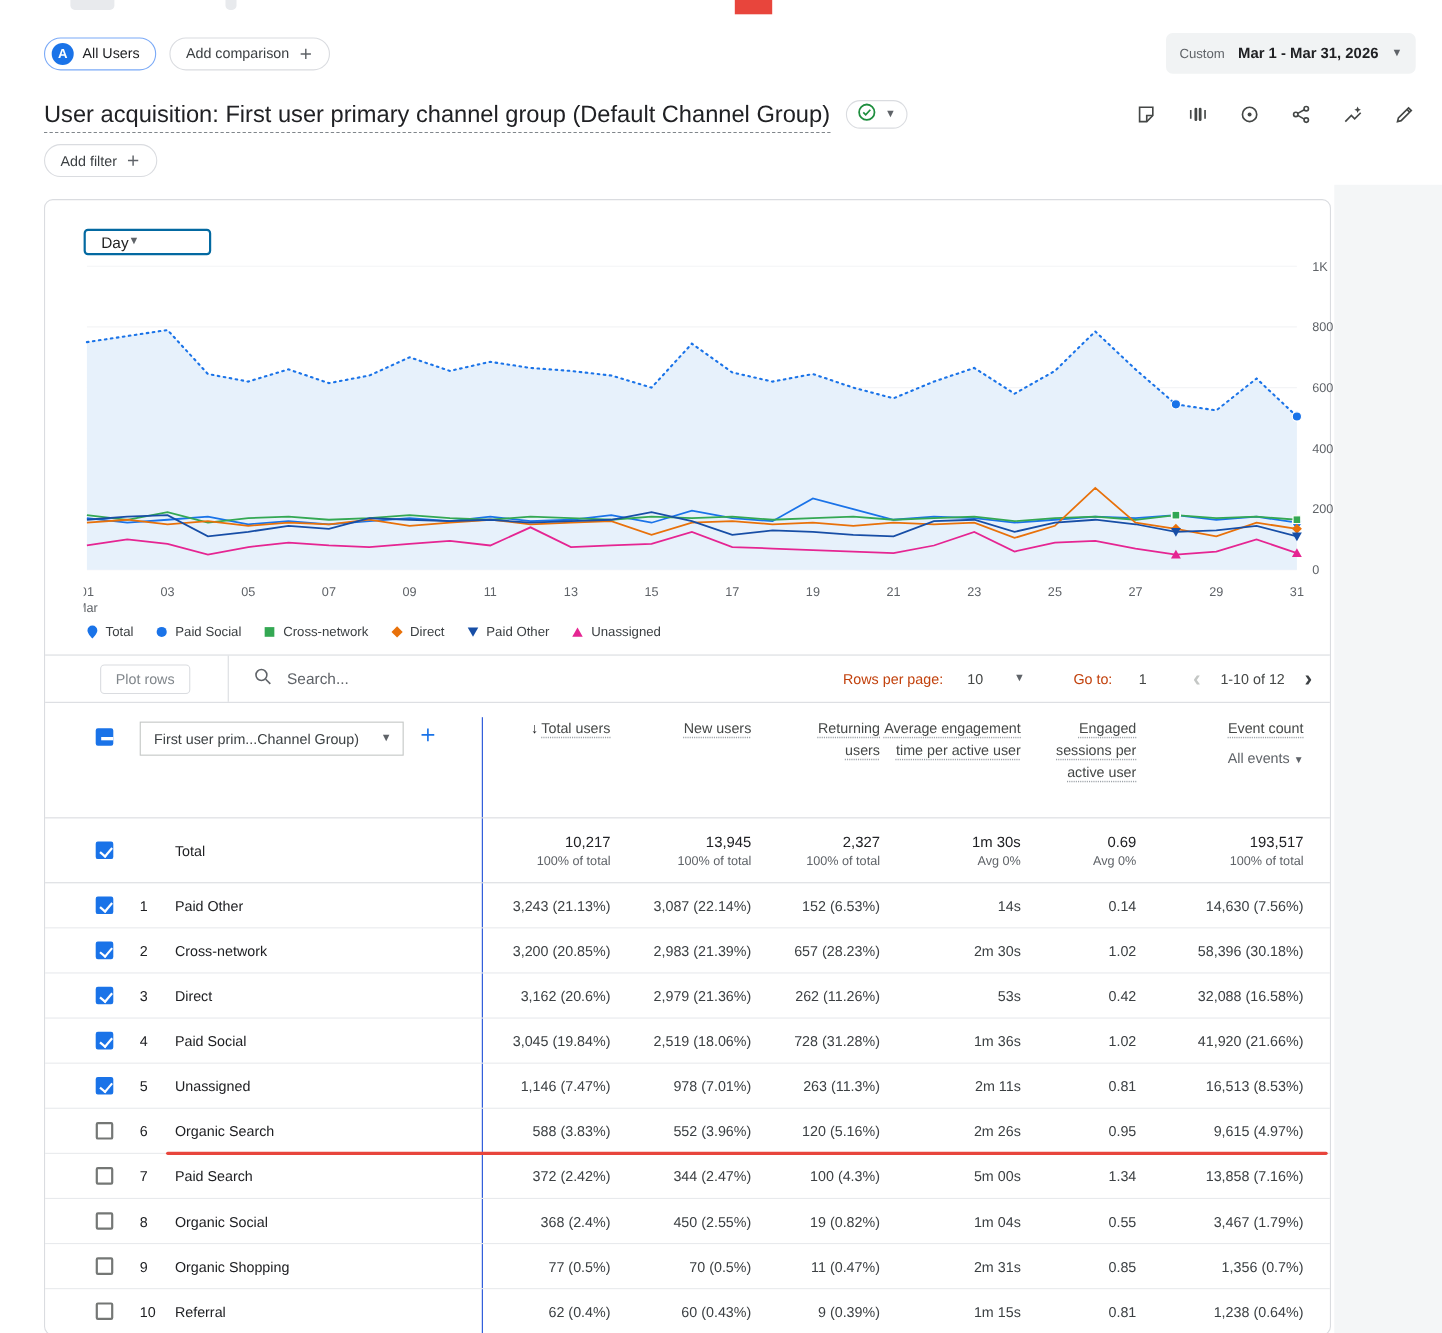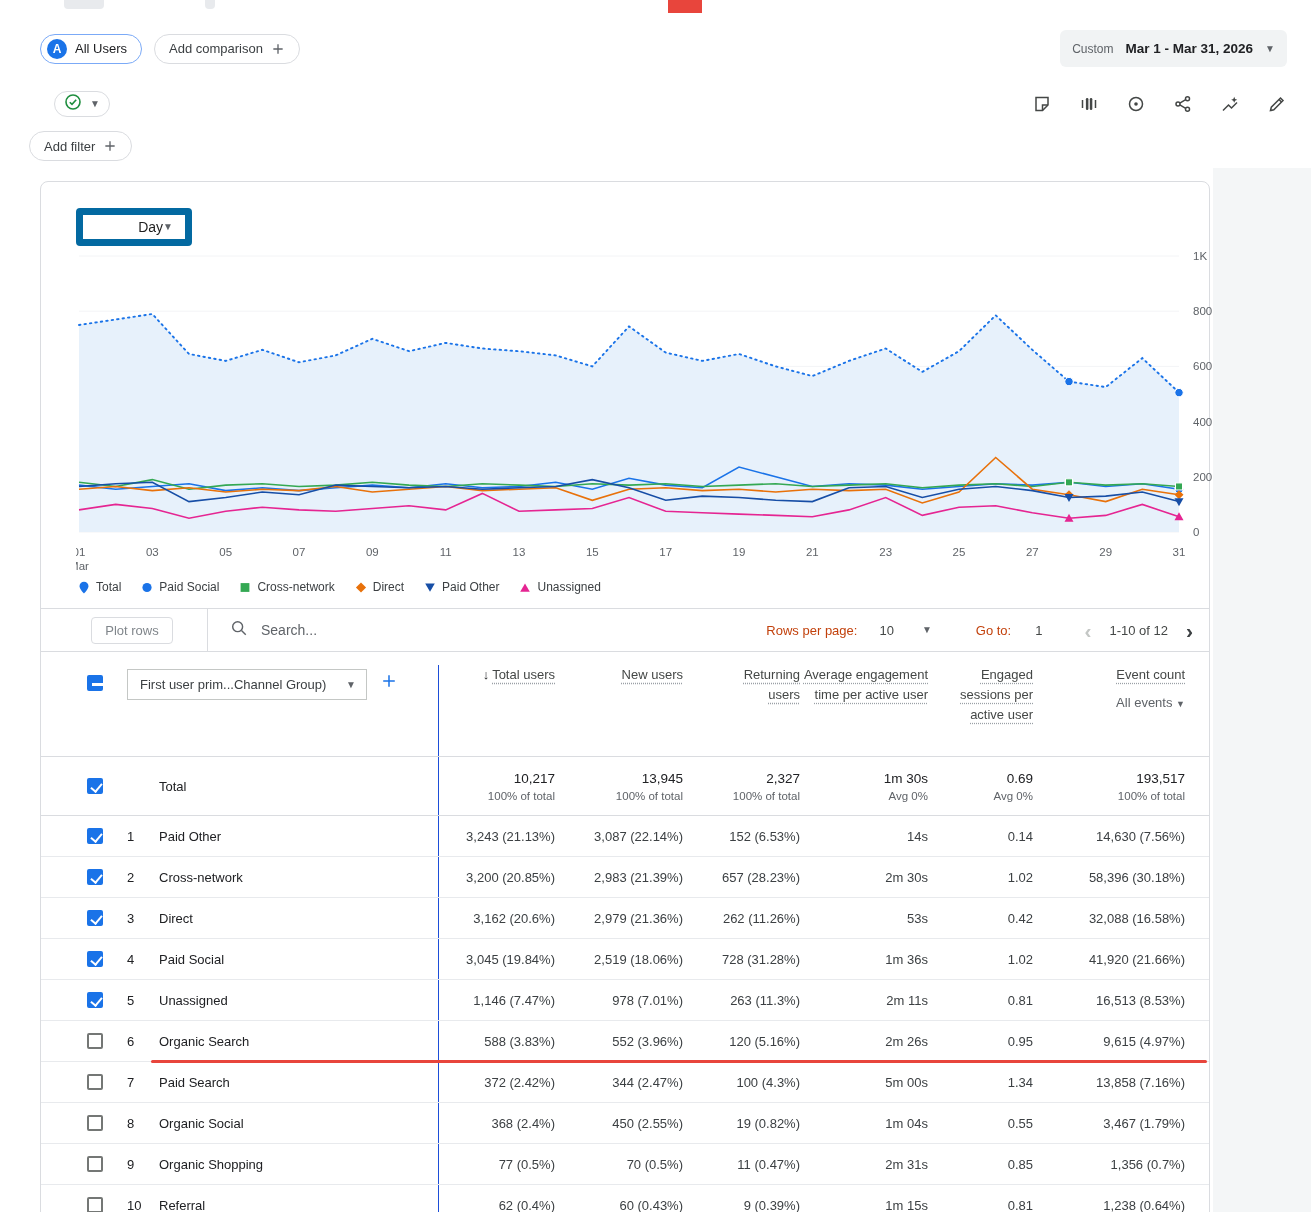--- a/index.html
+++ b/index.html
@@ -31,30 +31,30 @@
 
   
   .title-row { display:flex; align-items:center; padding:24px 24px 0 40px; }
   .page-title { font-size:21.5px; font-weight:400; margin:0; color:#202124; white-space:nowrap; }
   .title-underline { border-bottom:1.5px dashed #80868b; padding-bottom:4px; cursor:pointer; }
   .quality-pill { margin-left:14px; display:flex; align-items:center; gap:8px; border:1px solid #dadce0;
                   border-radius:14px; height:26px; padding:0 9px; cursor:pointer; background:#fff; }
   .toolbar { margin-left:auto; display:flex; align-items:center; gap:27px; }
   .tool-icon { width:20px; height:20px; cursor:pointer; display:inline-flex; }
 
-  .filter-row { padding:14px 0 0 29px; }
+  .filter-row { padding:14px 0 0 40px; }
 
   
   .card { margin:20px 0 0 40px; width:1170px; background:#fff; border:1px solid #dadce0; border-radius:8px; }
 
   .chart-section { padding:26px 8px 0 35px; }
   .chart-header { display:flex; align-items:flex-start; justify-content:space-between; padding-right:14px; }
   .chart-title { font-size:14px; color:#202124; padding-top:6px; }
-  .day-select { display:flex; align-items:center; justify-content:flex-end; width:116px; height:38px;
-                border:7px solid #0369a1; border-radius:4px; padding:0 12px 0 14px; font-size:14px; color:#1f1f1f; cursor:pointer; }
+  .day-select { display:flex; align-items:center; justify-content:flex-start; width:116px; height:24px;
+                border:2px solid #0369a1; border-radius:4px; padding:0 12px 0 14px; font-size:14px; color:#1f1f1f; cursor:pointer; }
   #chart-mount { margin-top:6px; }
 
   .legend { display:flex; align-items:center; gap:20px; padding:2px 0 14px 2px; font-size:12px; color:#3c4043; }
   .legend-item { display:flex; align-items:center; gap:6px; cursor:pointer; }
 
   
   .controls { display:flex; align-items:center; border-top:1px solid #dadce0; border-bottom:1px solid #dadce0; height:44px; }
   .plot-rows-box { width:167px; flex:none; height:100%; display:flex; align-items:center; justify-content:center; border-right:1px solid #dadce0; }
   .plot-rows-btn { border:1px solid #dadce0; border-radius:4px; height:27px; padding:0 13px; font-size:13px; color:#80868b;
                    background:#fff; display:flex; align-items:center; cursor:pointer;margin-left:16px; }
@@ -132,20 +132,21 @@
     </div>
   </div>
   <div class="date-picker">
     <span class="date-preset">Custom</span>
     <span class="date-value">Mar 1 - Mar 31, 2026</span>
     <span class="caret">▼</span>
   </div>
 </div>
 
 <div class="title-row">
+  <h1 class="page-title"><span class="title-underline">User acquisition: First user primary channel group (Default Channel Group)</span></h1>
   <div class="quality-pill">
     <span>
       <svg width="18" height="18" viewBox="0 0 18 18">
           <circle cx="9" cy="9" r="7" fill="none" stroke="#1e8e3e" stroke-width="1.6"></circle>
           <path d="M5.8 9.2l2.2 2.2 4.2-4.6" stroke="#1e8e3e" stroke-width="1.6" fill="none"></path>
         </svg>
     </span>
     <span class="caret">▼</span>
   </div>
   <div class="toolbar">

